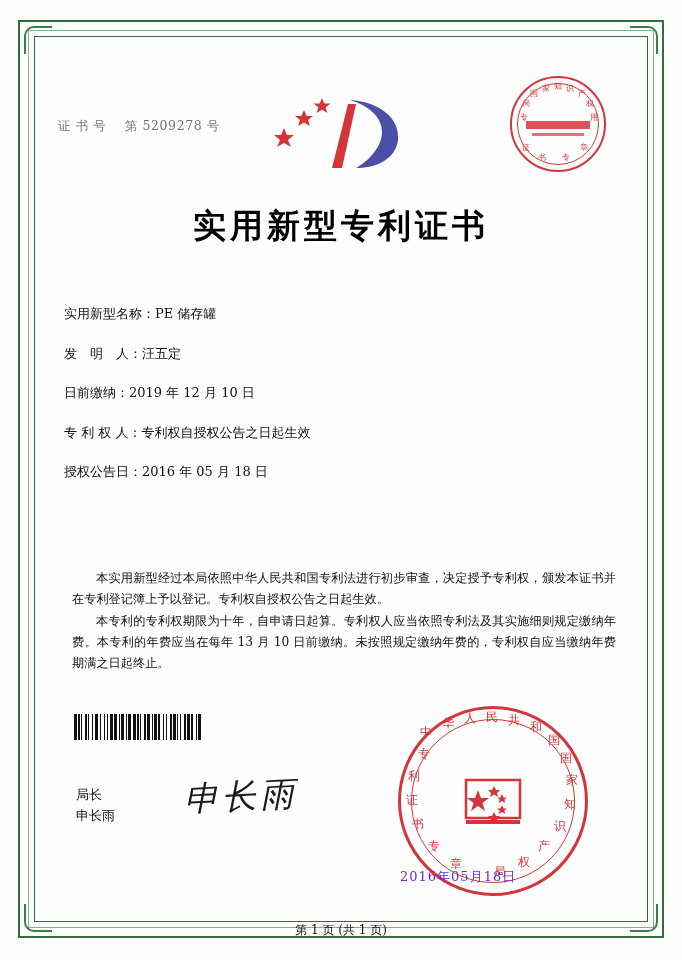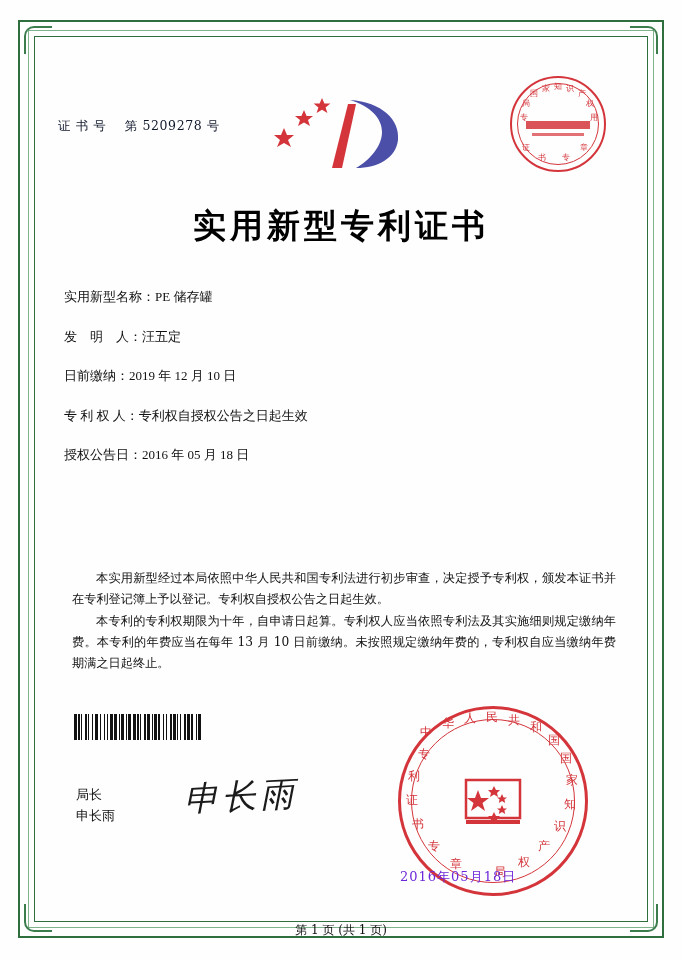--- a/index.html
+++ b/index.html
@@ -70,21 +70,21 @@
     bottom: 58px;
   }
 
   
   .cert-no {
     position: absolute;
     left: 6px;
     top: 62px;
     font-size: 12.5px;
     letter-spacing: 0.6px;
-    color: #0f172a;
+    color: #737373;
     white-space: nowrap;
   }
 
   
   .logo {
     position: absolute;
     left: 218px;
     top: 28px;
     width: 150px;
     height: 96px;
@@ -146,23 +146,22 @@
     font-size: 33px;
     letter-spacing: 4px;
     font-weight: bold;
     color: #000;
     font-family: "DejaVu Serif", "Liberation Serif", serif;
   }
 
   .fields {
     position: absolute;
     left: 12px;
-    top: 233px;
+    top: 250px;
     right: 10px;
-    font-family: Liberation Serif, serif;
   }
   .field {
     font-size: 13px;
     line-height: 1.2;
     margin-bottom: 24px;
     color: #111;
     white-space: nowrap;
   }
   .field .lbl {
     display: inline-block;

